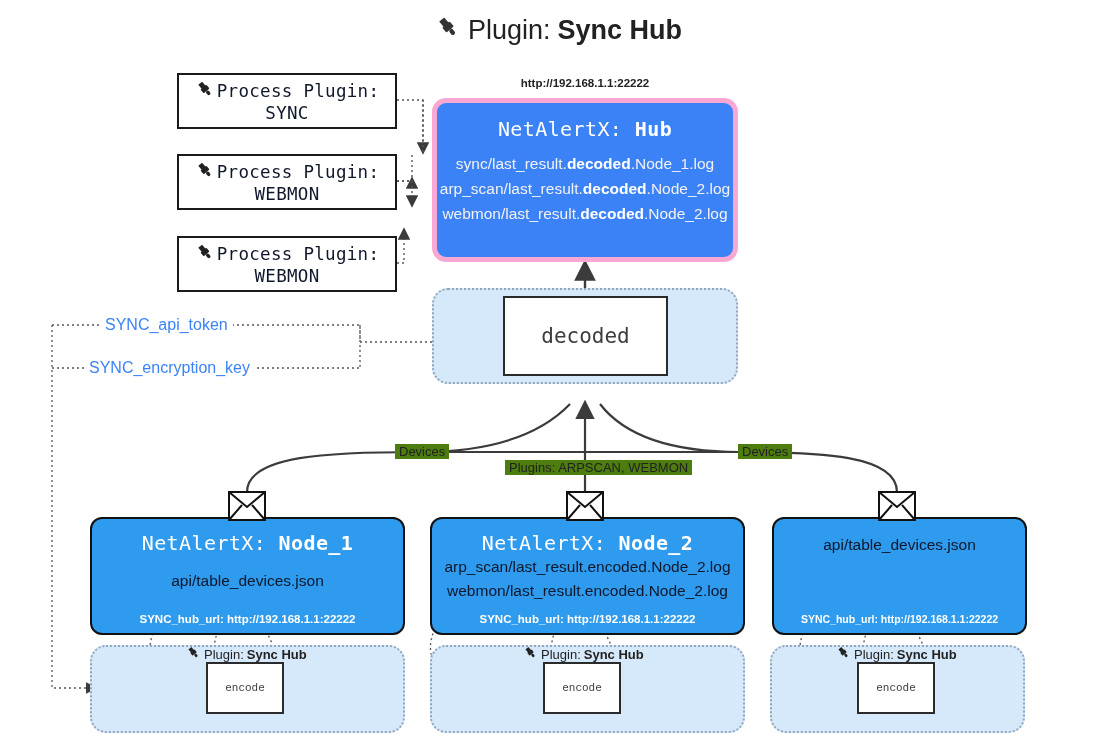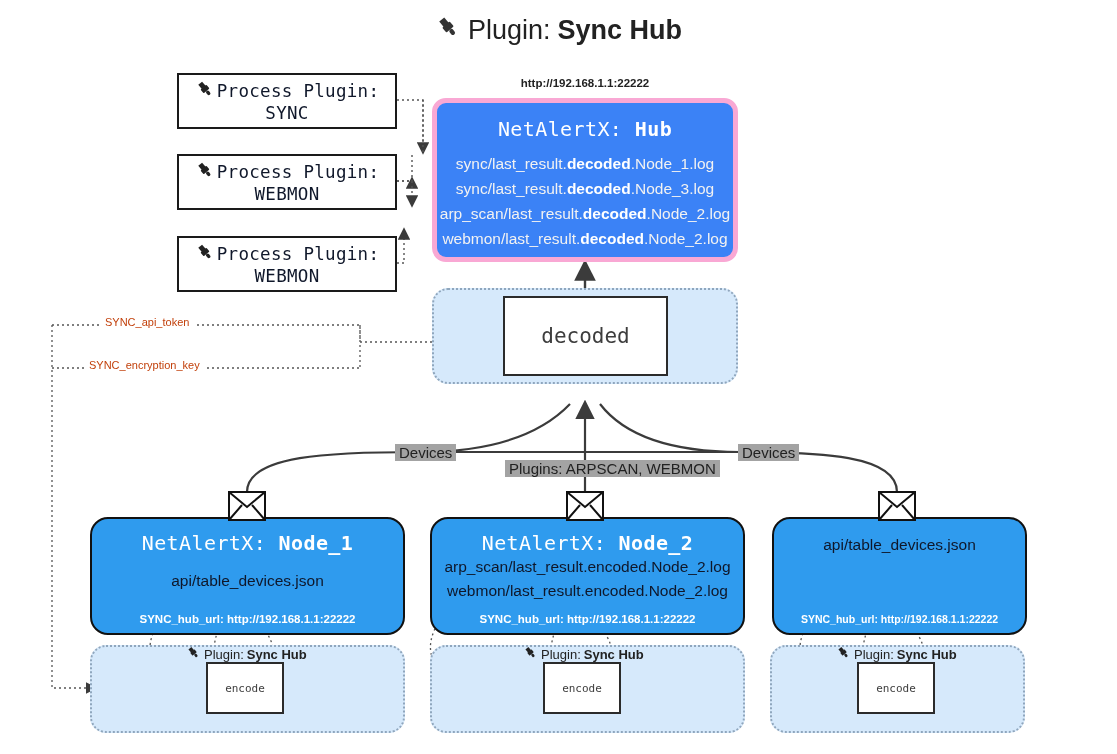--- a/index.html
+++ b/index.html
@@ -33,37 +33,37 @@
   .hub-log b{font-weight:bold;color:#fff;}
   .url-label{font-size:11.5px;font-weight:bold;color:#222;text-align:center;width:320px;}
 
   
   .band{background:#d6e9fb;border:2px dotted #8fa6bd;border-radius:16px;}
 
   .wbox{background:#fff;border:2px solid #2b2b2b;display:flex;align-items:center;
         justify-content:center;font-family:"DejaVu Sans Mono","Liberation Mono",monospace;
         color:#3d3d3d;}
   .decode{font-size:21px;}
-  .encode{font-size:11px;}
+  .encode{font-size:11px;font-family:Liberation Mono, monospace;}
 
   .plugin-cap{position:absolute;font-size:13px;color:#222;display:flex;align-items:center;gap:3px;white-space:nowrap;}
   .plugin-cap b{font-weight:bold;}
 
   
-  .nodebox{background:#2f9bee;border:2px solid #111;border-radius:18px;color:#fff;
+  .nodebox{background:#2f9bee;border:2px solid #111;border-radius:12px;color:#fff;
            display:flex;flex-direction:column;align-items:center;}
   .node-title{font-family:"DejaVu Sans Mono","Liberation Mono",monospace;font-size:20px;
               margin-top:12px;letter-spacing:.4px;}
   .node-title b{font-weight:bold;}
   .node-line{font-size:15.5px;color:#0f172a;line-height:24px;white-space:nowrap;}
   .node-foot{font-size:11.5px;font-weight:bold;color:#fff;white-space:nowrap;position:absolute;bottom:8px;}
 
   
-  .elabel{position:absolute;font-size:15px;color:#222;background:#a3a3a3;padding:0 4px;white-space:nowrap;}
-  .tokenlabel{position:absolute;font-size:11px;color:#c2410c;background:#fff;padding:0 5px;white-space:nowrap;}
+  .elabel{position:absolute;font-size:13px;color:#222;background:#4d7c0f;padding:0 4px;white-space:nowrap;}
+  .tokenlabel{position:absolute;font-size:16px;color:#3b82f6;background:#fff;padding:0 5px;white-space:nowrap;}
 </style>
 </head>
 <body>
 
 <div id="canvas">
 
   <svg class="edges" viewBox="0 0 1117 754">
     <defs>
       <marker id="ah" markerWidth="9" markerHeight="9" refX="7" refY="4.5" orient="auto">
         <path d="M0,0 L9,4.5 L0,9 z" fill="#3b3b3b"></path>
@@ -178,23 +178,20 @@
 
   <div class="node url-label" style="left:425px;top:77px;">http://192.168.1.1:22222</div>
 
   <div class="node hub" style="left:432px;top:98px;width:306px;height:164px;">
     <div class="hub-title">
       <span>NetAlertX:</span>
       <b>Hub</b>
     </div>
     <div class="hub-log">
       <span>sync/last_result.</span><b>decoded</b><span>.Node_1.log</span>
-    </div>
-    <div class="hub-log">
-      <span>sync/last_result.</span><b>decoded</b><span>.Node_3.log</span>
     </div>
     <div class="hub-log">
       <span>arp_scan/last_result.</span><b>decoded</b><span>.Node_2.log</span>
     </div>
     <div class="hub-log">
       <span>webmon/last_result.</span><b>decoded</b><span>.Node_2.log</span>
     </div>
   </div>
 
   <div class="node band" style="left:432px;top:288px;width:306px;height:96px;"></div>

